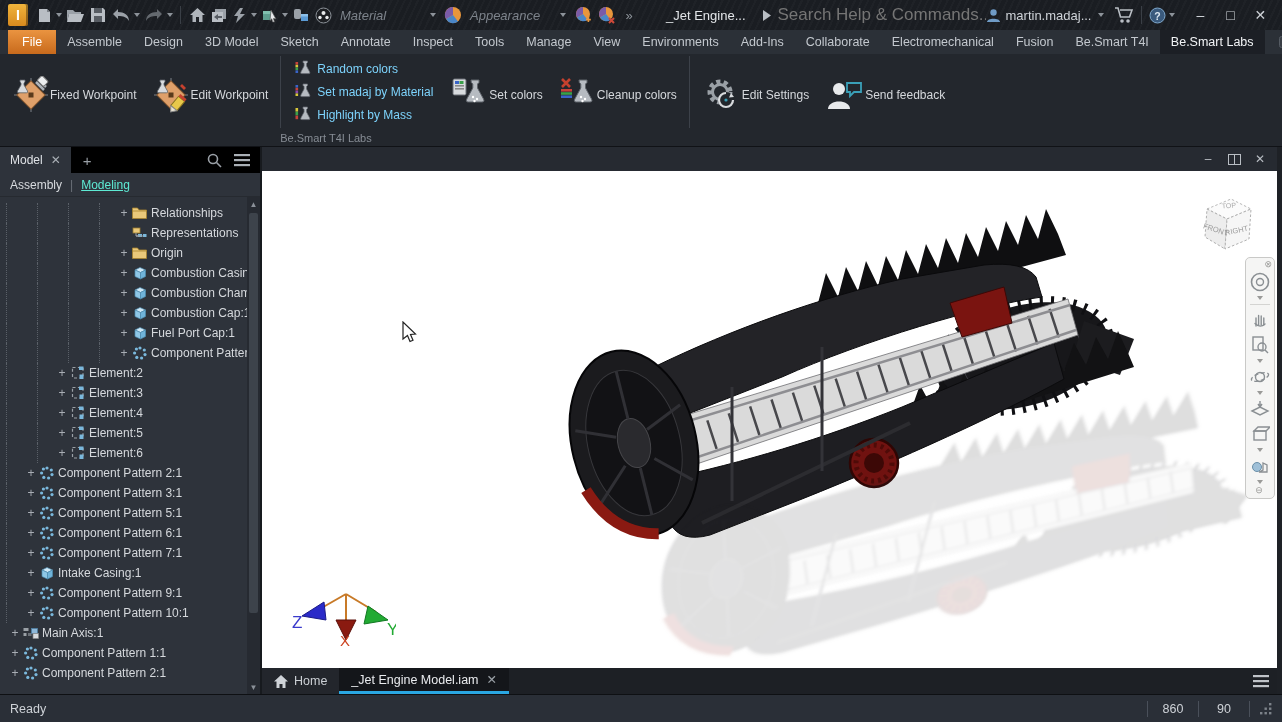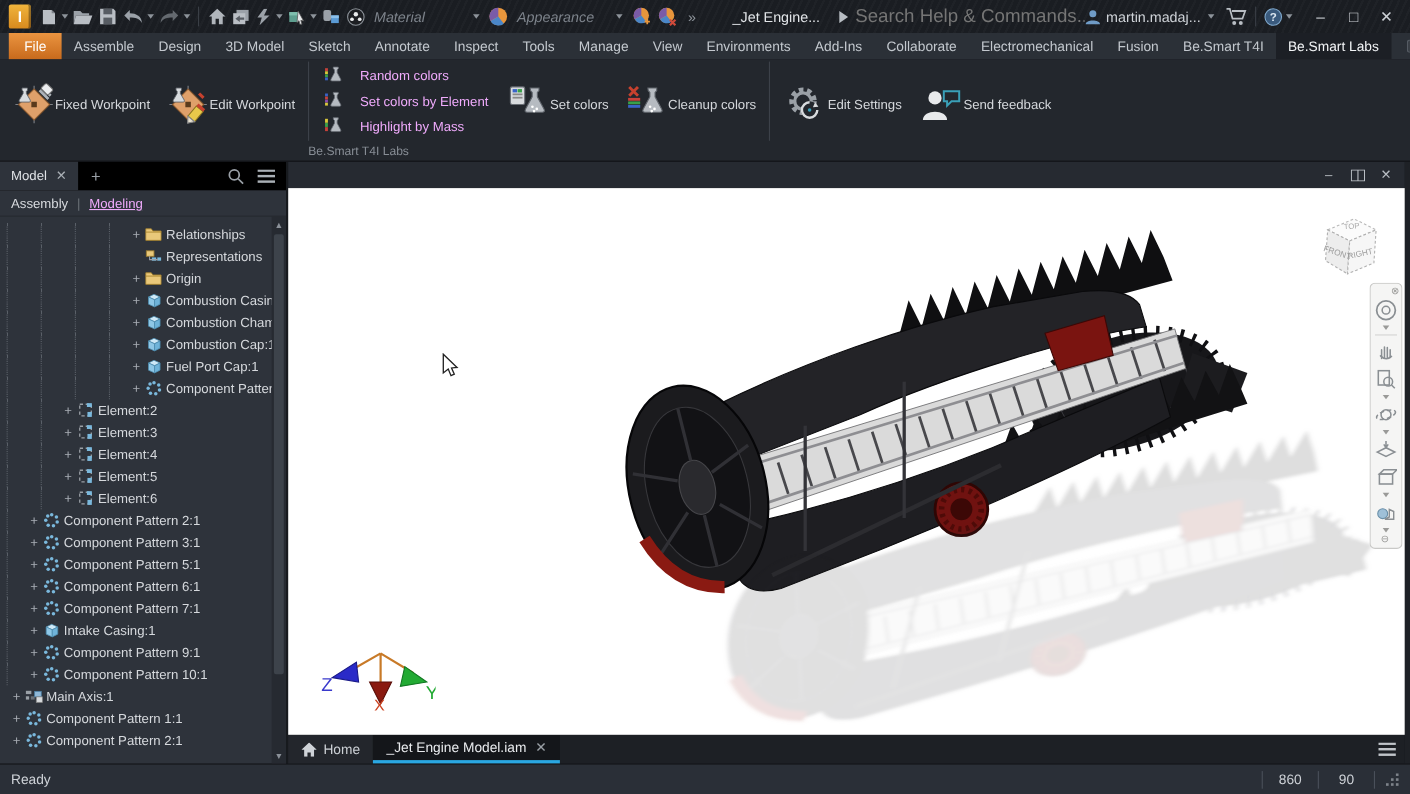--- a/index.html
+++ b/index.html
@@ -38,41 +38,41 @@
   .rtab-extra { display:flex; align-items:center; gap:4px; margin-left:14px; }
 
   
   .ribbon { height:93px; background:#23272d; border-bottom:1px solid #101216; position:relative; }
   .ribbon-row { height:76px; display:flex; align-items:stretch; padding-left:4px; }
   .rbtn-lg { display:flex; align-items:center; justify-content:flex-start;
     padding:5px 8px 0; color:#d5d8dc; font-size:12px; cursor:default; white-space:nowrap; }
   .rbtn-lg .big-icon { height:42px; display:flex; align-items:center; justify-content:center; }
   .rsep { width:1px; background:#3c4149; margin:2px 4px; }
   .rstack { display:flex; flex-direction:column; justify-content:flex-start; padding:4px 6px; gap:2px; }
-  .rbtn-sm { display:flex; align-items:center; gap:15px; color:#f0abfc; font-size:12px; height:21px;
+  .rbtn-sm { display:flex; align-items:center; gap:5px; color:#7dd3fc; font-size:12px; height:21px;
     padding:0 4px; cursor:default; white-space:nowrap; }
   .panel-strip { height:16px; display:flex; align-items:center; }
   .panel-label { width:652px; text-align:center; color:#878d95; font-size:11px; }
 
   
   .main { height:547px; display:flex; }
 
   
   .browser { width:260px; background:#2e333b; display:flex; flex-direction:column; position:relative; }
   .panel-tabs { height:26px; background:#000000; display:flex; align-items:stretch; }
   .model-tab { background:#2e333b; display:flex; align-items:center; gap:8px; padding:0 10px;
     color:#dfe2e6; font-size:12px; }
   .model-tab .x { color:#aab0b6; font-size:12px; }
   .plus-tab { color:#9aa0a7; font-size:15px; display:flex; align-items:center; padding:0 12px; }
   .panel-tools { display:flex; align-items:center; gap:12px; padding-right:10px; }
   .subtabs { height:24px; display:flex; align-items:center; gap:8px; padding:0 10px;
     font-size:12px; border-bottom:1px solid #262a30; }
   .subtab-a { color:#d8dbdf; }
   .subtab-div { color:#6a7077; }
-  .subtab-m { color:#f0abfc; text-decoration:underline; }
+  .subtab-m { color:#5eead4; text-decoration:underline; }
   .tree { flex:1; padding:6px 0 0 6px; overflow:hidden; position:relative; }
   .trow { height:20px; display:flex; align-items:center; font-size:12px; color:#d6d9dd; white-space:nowrap; }
   .guide { width:16px; height:20px; border-left:1px dotted #5a6068; margin-left:8px; flex:0 0 auto; }
   .guide + .guide, .guide:first-child { margin-left:0; }
   .guide { margin-left:8px; }
   .guide ~ .guide { margin-left:15px; }
   .texp { width:14px; text-align:center; color:#a9aeb5; font-size:12px; flex:0 0 auto; margin-left:2px; }
   .ticon { width:17px; display:flex; align-items:center; justify-content:center; flex:0 0 auto; }
   .tlabel { margin-left:3px; }
   .tree-scroll { position:absolute; top:50px; right:0; bottom:0; width:13px; background:#262a31; }
@@ -339,21 +339,21 @@
       <div class="rbtn-sm">
         <span>
           <svg width="17" height="17" viewBox="0 0 17 17">
               <rect x="0.5" y="3" width="2.6" height="2.6" fill="#3a64c8"></rect>
               <rect x="0.5" y="5.8" width="2.6" height="2.6" fill="#c8423a"></rect>
               <rect x="0.5" y="8.6" width="2.6" height="2.6" fill="#8a4ab0"></rect>
               <rect x="0.5" y="11.4" width="2.6" height="2.6" fill="#d8c73a"></rect>
               <path d="M8,2 h4.5 v1.5 l-1,1 v2.5 l3.2,6 q0.8,1.6 -0.9,1.6 h-7 q-1.7,0 -0.9,-1.6 l3.2,-6 v-2.5 l-1,-1 z" fill="#b6bbc1" stroke="#6a6f76" stroke-width="0.7"></path>
             </svg>
         </span>
-        <span>Set colors by Element</span>
+        <span>Set madaj by Material</span>
       </div>
       <div class="rbtn-sm">
         <span>
           <svg width="17" height="17" viewBox="0 0 17 17">
               <rect x="0.5" y="3" width="2.6" height="3.6" fill="#d8c73a"></rect>
               <rect x="0.5" y="6.8" width="2.6" height="3.6" fill="#3aa04a"></rect>
               <rect x="0.5" y="10.6" width="2.6" height="3.6" fill="#c8423a"></rect>
               <path d="M8,2 h4.5 v1.5 l-1,1 v2.5 l3.2,6 q0.8,1.6 -0.9,1.6 h-7 q-1.7,0 -0.9,-1.6 l3.2,-6 v-2.5 l-1,-1 z" fill="#b6bbc1" stroke="#6a6f76" stroke-width="0.7"></path>
             </svg>
         </span>

